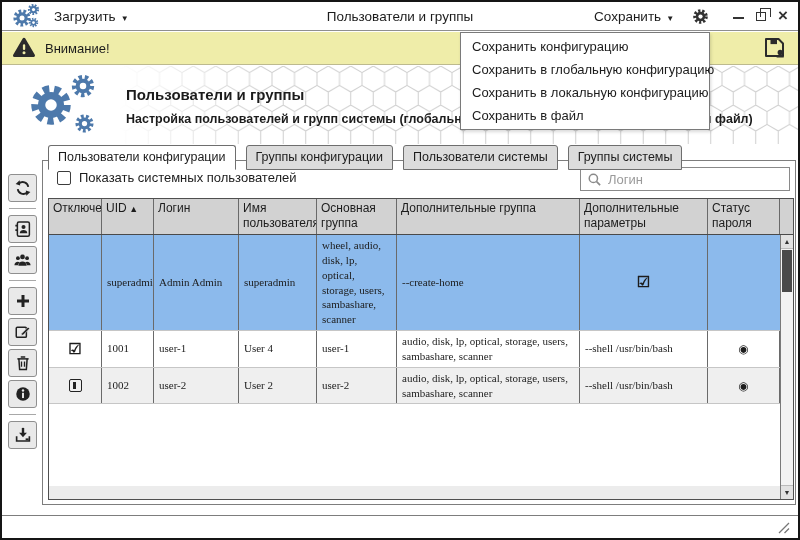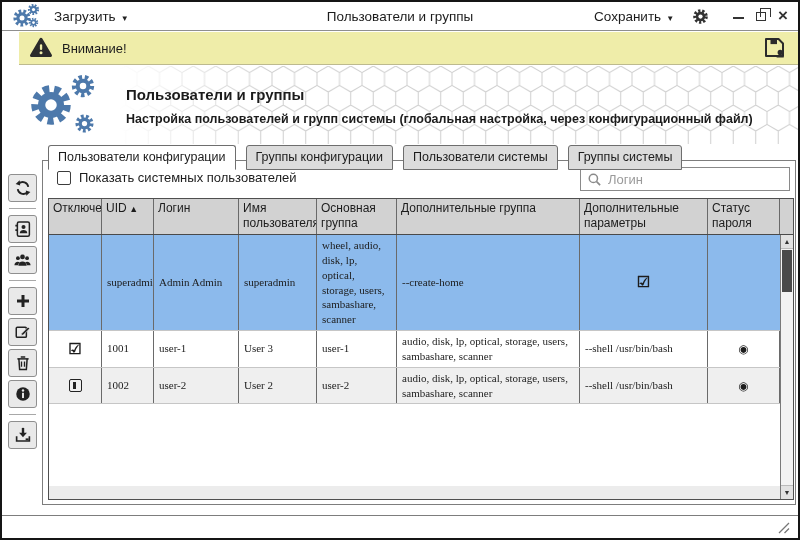--- a/index.html
+++ b/index.html
@@ -22,21 +22,21 @@
   .gearbtn { color:#333; width:17px; height:17px; display:flex; }
   .wc { display:flex; align-items:center; gap:12px; margin-left:6px; }
   .wc-min { width:11px; height:2px; background:#333; margin-top:4px; }
   .wc-max { position:relative; width:10px; height:9px; border:1.5px solid #333; background:#fff; }
   .wc-max::before { content:""; position:absolute; left:2.5px; top:-4.5px; width:9px; height:8px;
     border:1.5px solid #333; border-bottom:none; }
   .wc-close { font-size:17px; line-height:12px; color:#333; font-weight:bold; }
 
   
   .warnbar { position:absolute; left:0; top:30px; right:0; height:33px; background:#efeda9;
-    border-bottom:1px solid #bdba8e; display:flex; align-items:center; padding:0 10px; gap:9px;margin-left:17px; }
+    border-bottom:1px solid #bdba8e; display:flex; align-items:center; padding:0 10px; gap:9px; }
   .warnbar .txt { font-size:13px; }
   .warn-icon, .savefile-icon { width:24px; height:24px; color:#2b2b2b; }
   .savefile-btn { margin-left:auto; width:26px; height:26px; }
 
   
   .hero { position:absolute; left:0; top:64px; right:0; height:78px; background:#fff; overflow:hidden; }
   .hexbg { position:absolute; inset:0; }
   .hexfade { position:absolute; left:0; top:0; width:260px; height:100%;
     background:linear-gradient(90deg,#fff 45%,rgba(255,255,255,0)); }
   .hlogo { position:absolute; left:26px; top:7px; width:76px; height:66px; color:#4d79ab; }
@@ -197,20 +197,26 @@
           <use href="#gear24"></use>
         </svg>
       <svg viewBox="0 0 24 24" width="21" height="21" style="left:46px;top:40px">
           <use href="#gear24"></use>
         </svg>
     </span>
     <div class="htitle">Пользователи и группы</div>
     <div class="hsub">Настройка пользователей и групп системы (глобальная настройка, через конфигурационный файл)</div>
   </div>
 
+  <div class="menu">
+      <div class="menu-item">Сохранить конфигурацию</div>
+      <div class="menu-item">Сохранить в глобальную конфигурацию</div>
+      <div class="menu-item">Сохранить в локальную конфигурацию</div>
+      <div class="menu-item">Сохранить в файл</div>
+    </div>
 
   <div class="tabbar">
       <div class="tab active">Пользователи конфигурации</div>
       <div class="tab">Группы конфигурации</div>
       <div class="tab">Пользователи системы</div>
       <div class="tab">Группы системы</div>
     </div>
 
   <div class="toolbar">
     <span class="tbtn">
@@ -319,21 +325,21 @@
               <div class="td center mid">
                 <span class="ci ci-checkbox-checked" style="margin: 0px auto;"></span>
               </div>
             </div>
             <div class="trow">
               <div class="td center mid">
                 <span class="ci ci-checkbox-checked" style="margin: 0px auto;"></span>
               </div>
               <div class="td mid">1001</div>
               <div class="td mid">user-1</div>
-              <div class="td mid">User 3</div>
+              <div class="td mid">User 4</div>
               <div class="td mid">user-1</div>
               <div class="td mid">audio, disk, lp, optical, storage, users, sambashare, scanner</div>
               <div class="td nowrap mid">--shell /usr/bin/bash</div>
               <div class="td center mid">
                 <span class="ci ci-radio-on" style="margin: 0px auto;"></span>
               </div>
             </div>
             <div class="trow alt">
               <div class="td center mid">
                 <span class="ci ci-checkbox-partial" style="margin: 0px auto;"></span>

